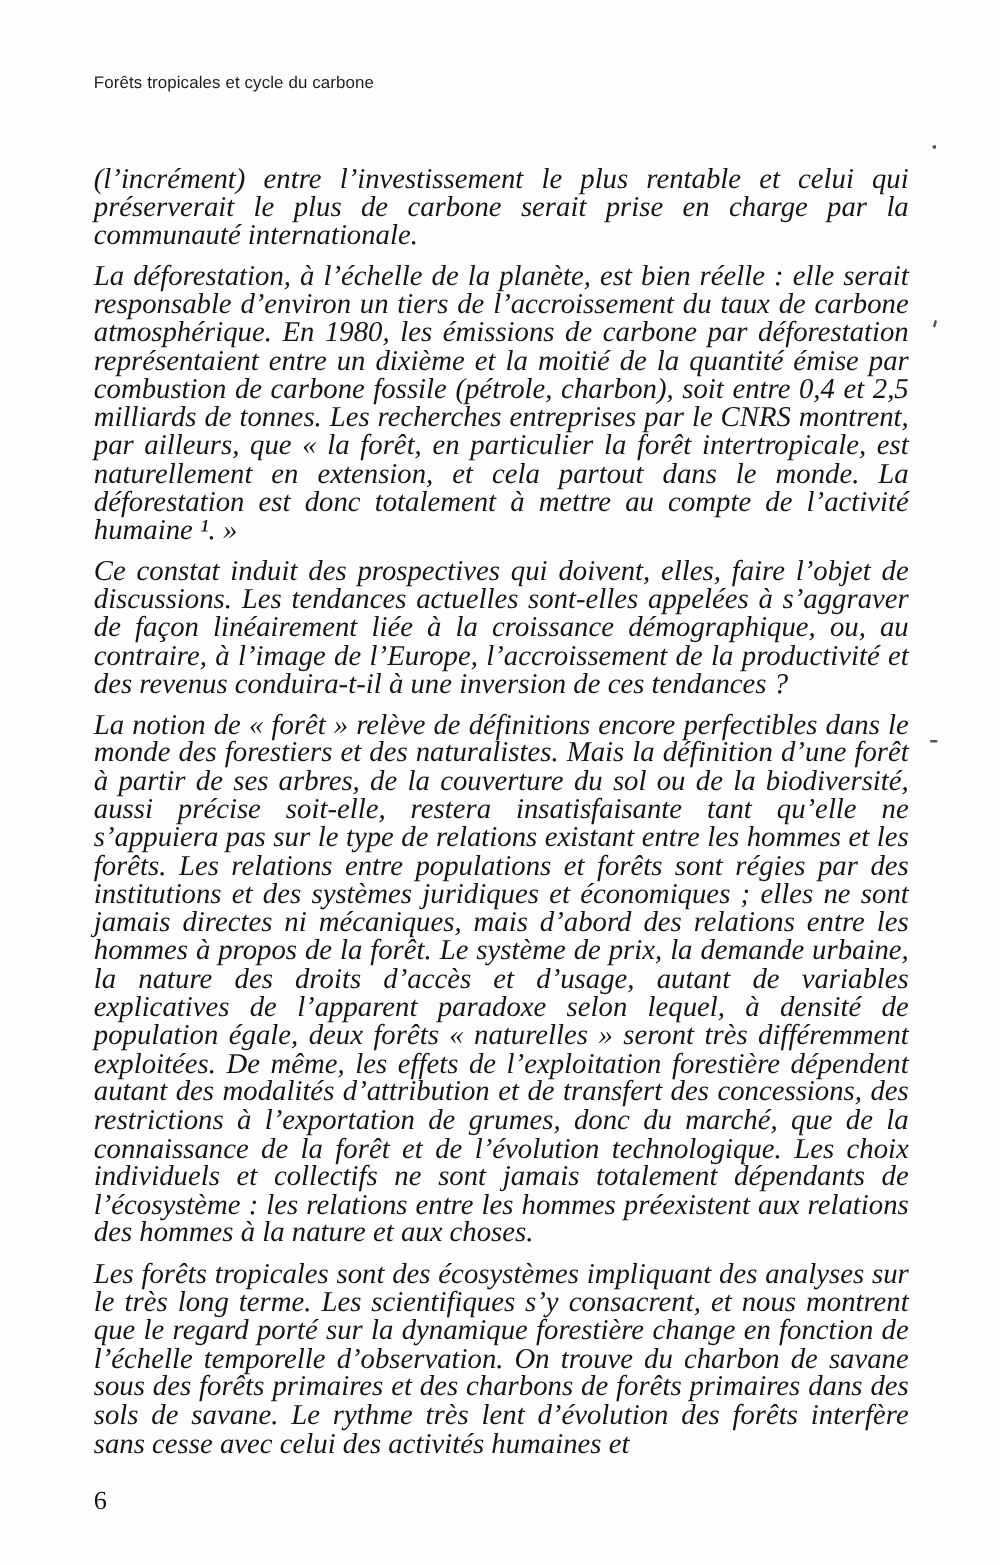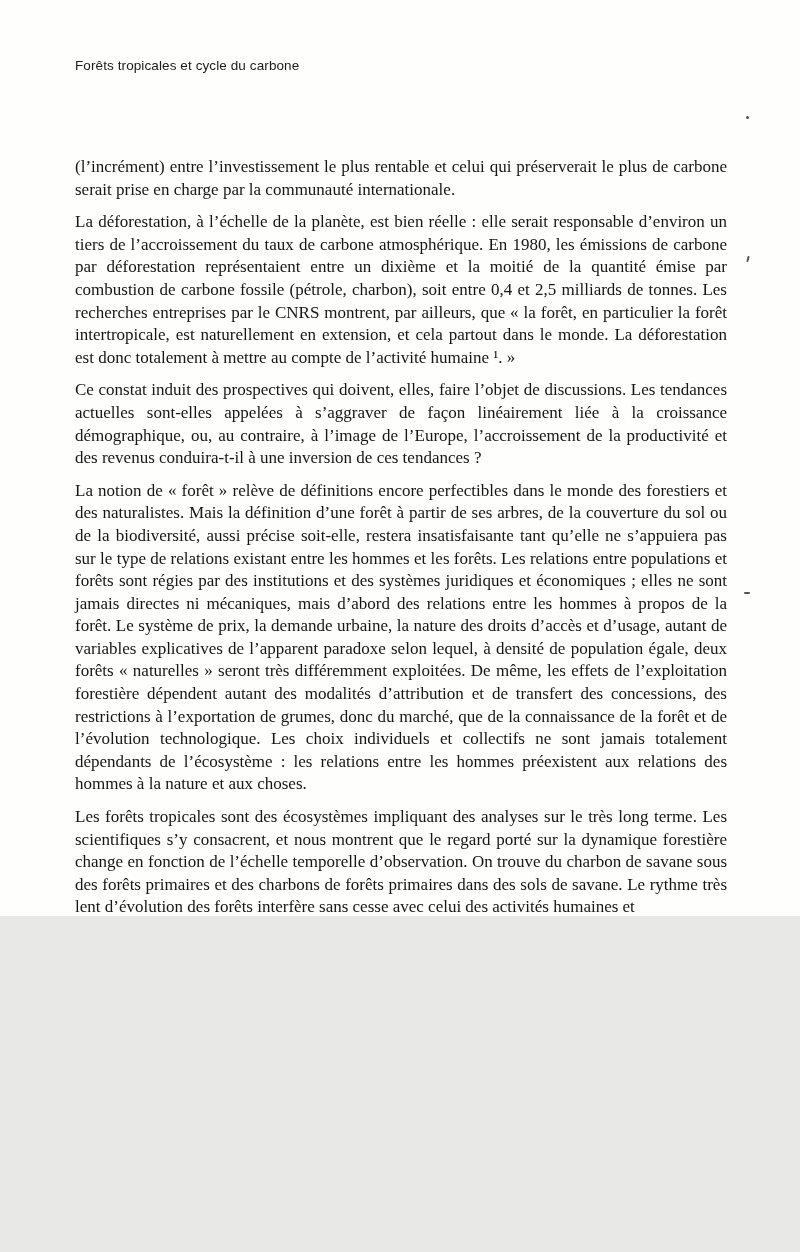--- a/index.html
+++ b/index.html
@@ -3,42 +3,43 @@
 <meta charset="utf-8">
 <style>
   html, body {
     margin: 0;
     padding: 0;
     background: #e8e8e6;
   }
   .page {
     position: relative;
     width: 800px;
-    height: 916px;
+    height: 1252px;
     margin: 0 auto;
     background: #fefefc;
     overflow: hidden;
     color: #161616;
   }
   .running-header {
     position: absolute;
     left: 75px;
     top: 58px;
     font-family: "Liberation Sans", sans-serif;
     font-size: 13.5px;
     color: #1a1a1a;
     letter-spacing: 0.1px;
   }
   .body-text {
     position: absolute;
     left: 75px;
-    top: 156px;
+    top: 132px;
     width: 652px;
     font-family: "Liberation Serif", "DejaVu Serif", serif;
-    font-size: 17px;
+    font-style: italic;
+    font-size: 23px;
     line-height: 22.6px;
     text-align: justify;
     color: #151515;
   }
   .body-text p {
     margin: 0 0 10px 0;
     padding: 0;
   }
   .body-text p:last-child {
     margin-bottom: 0;

